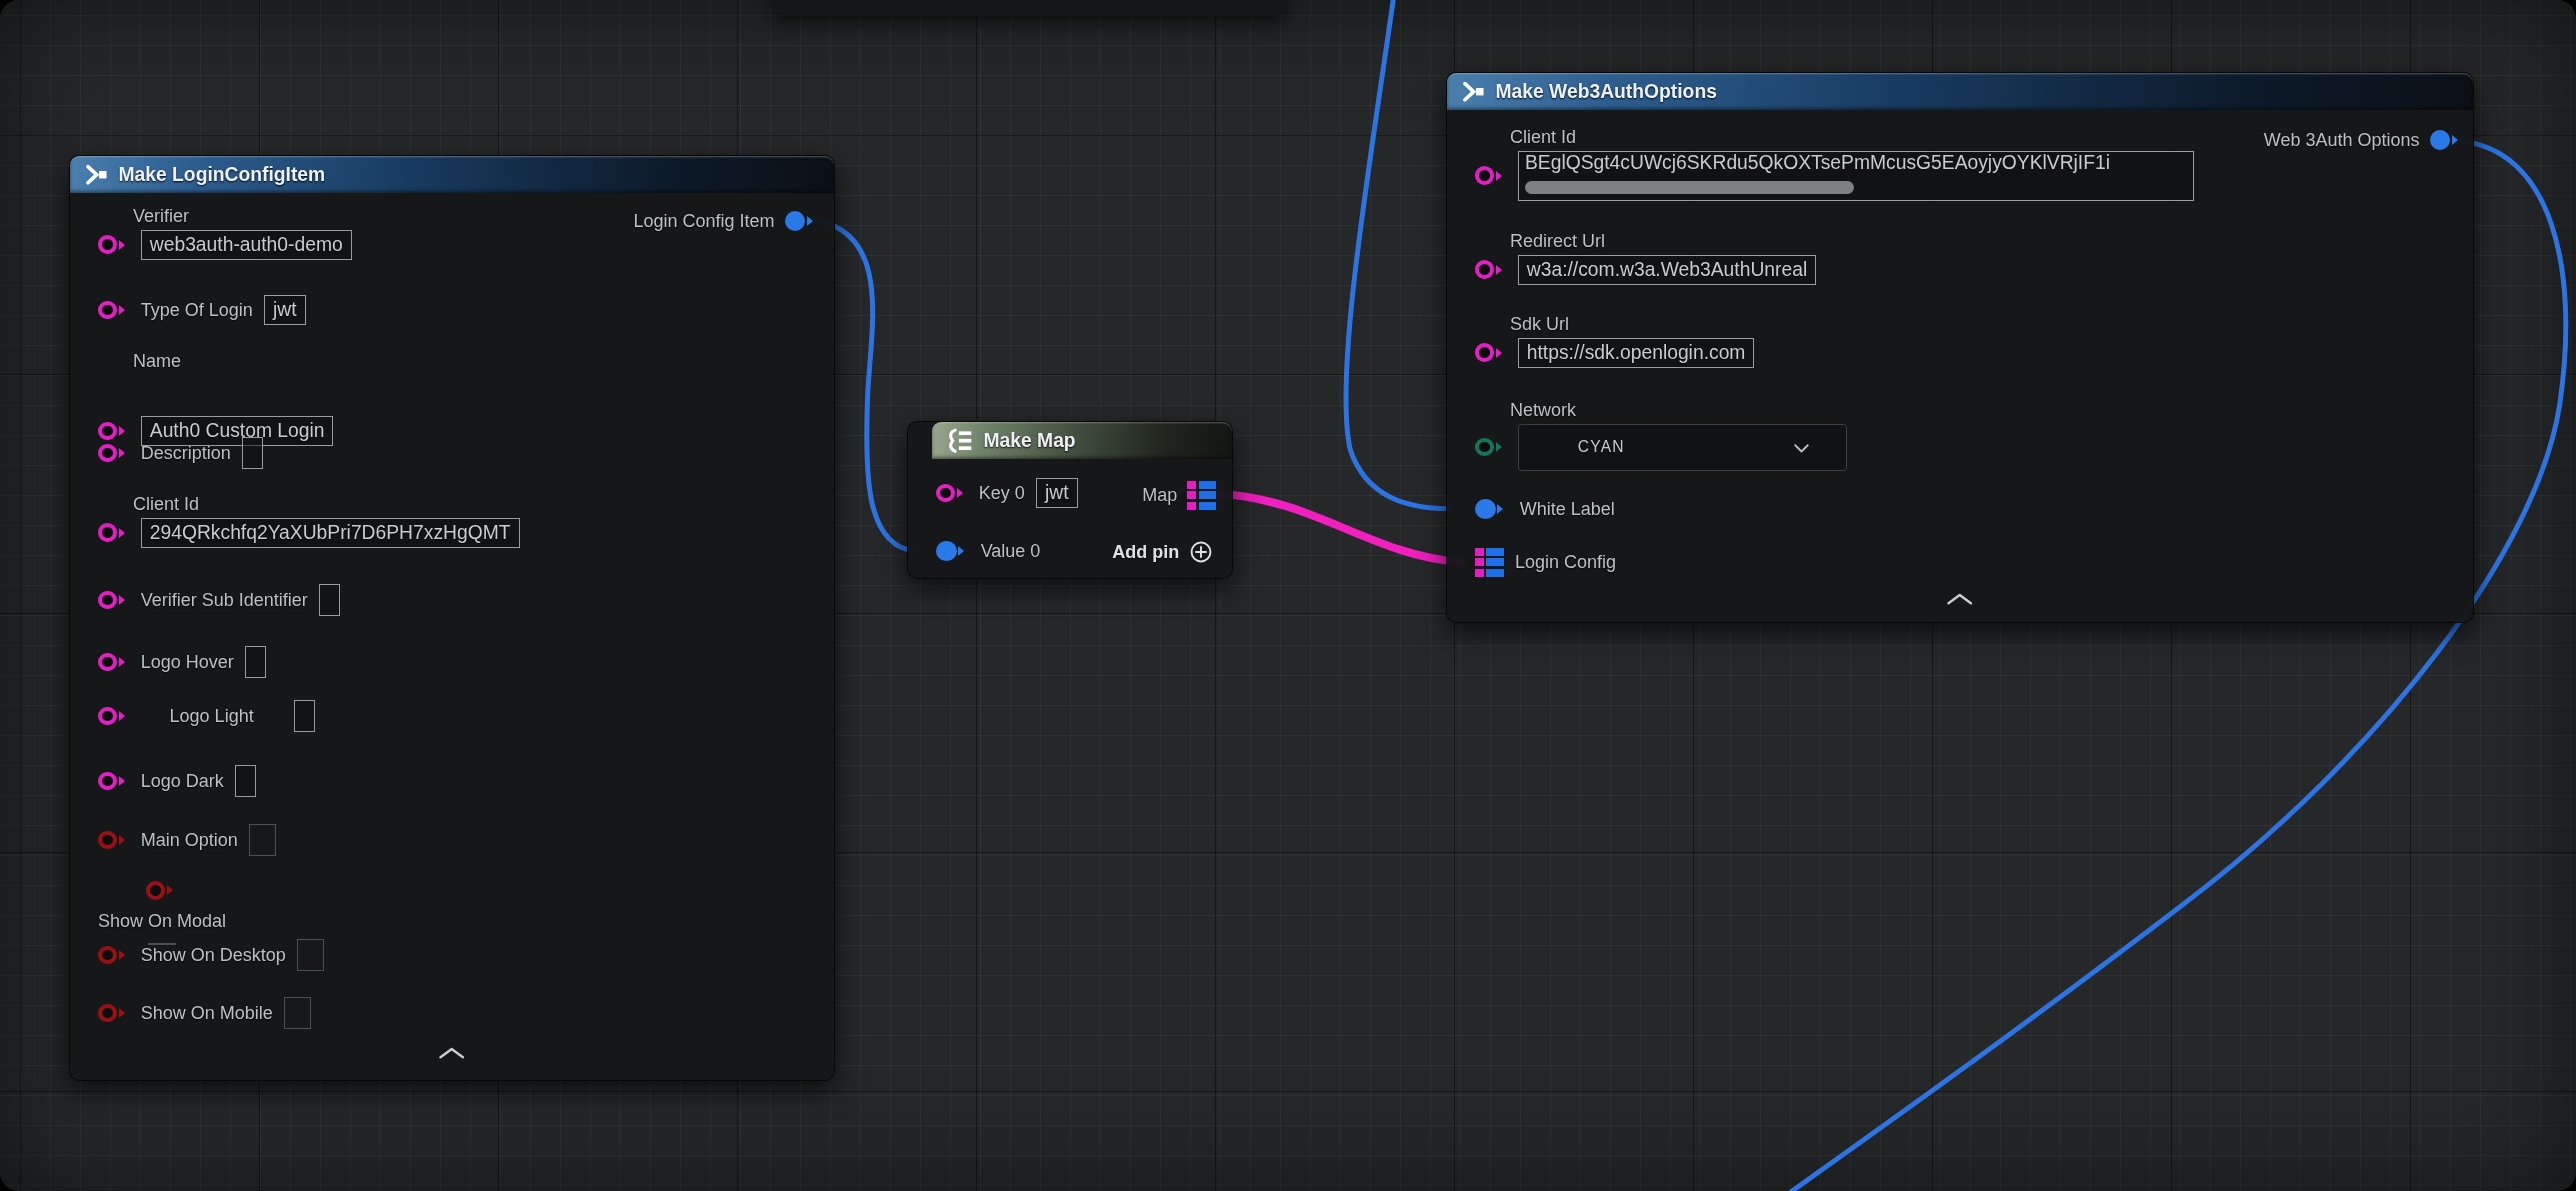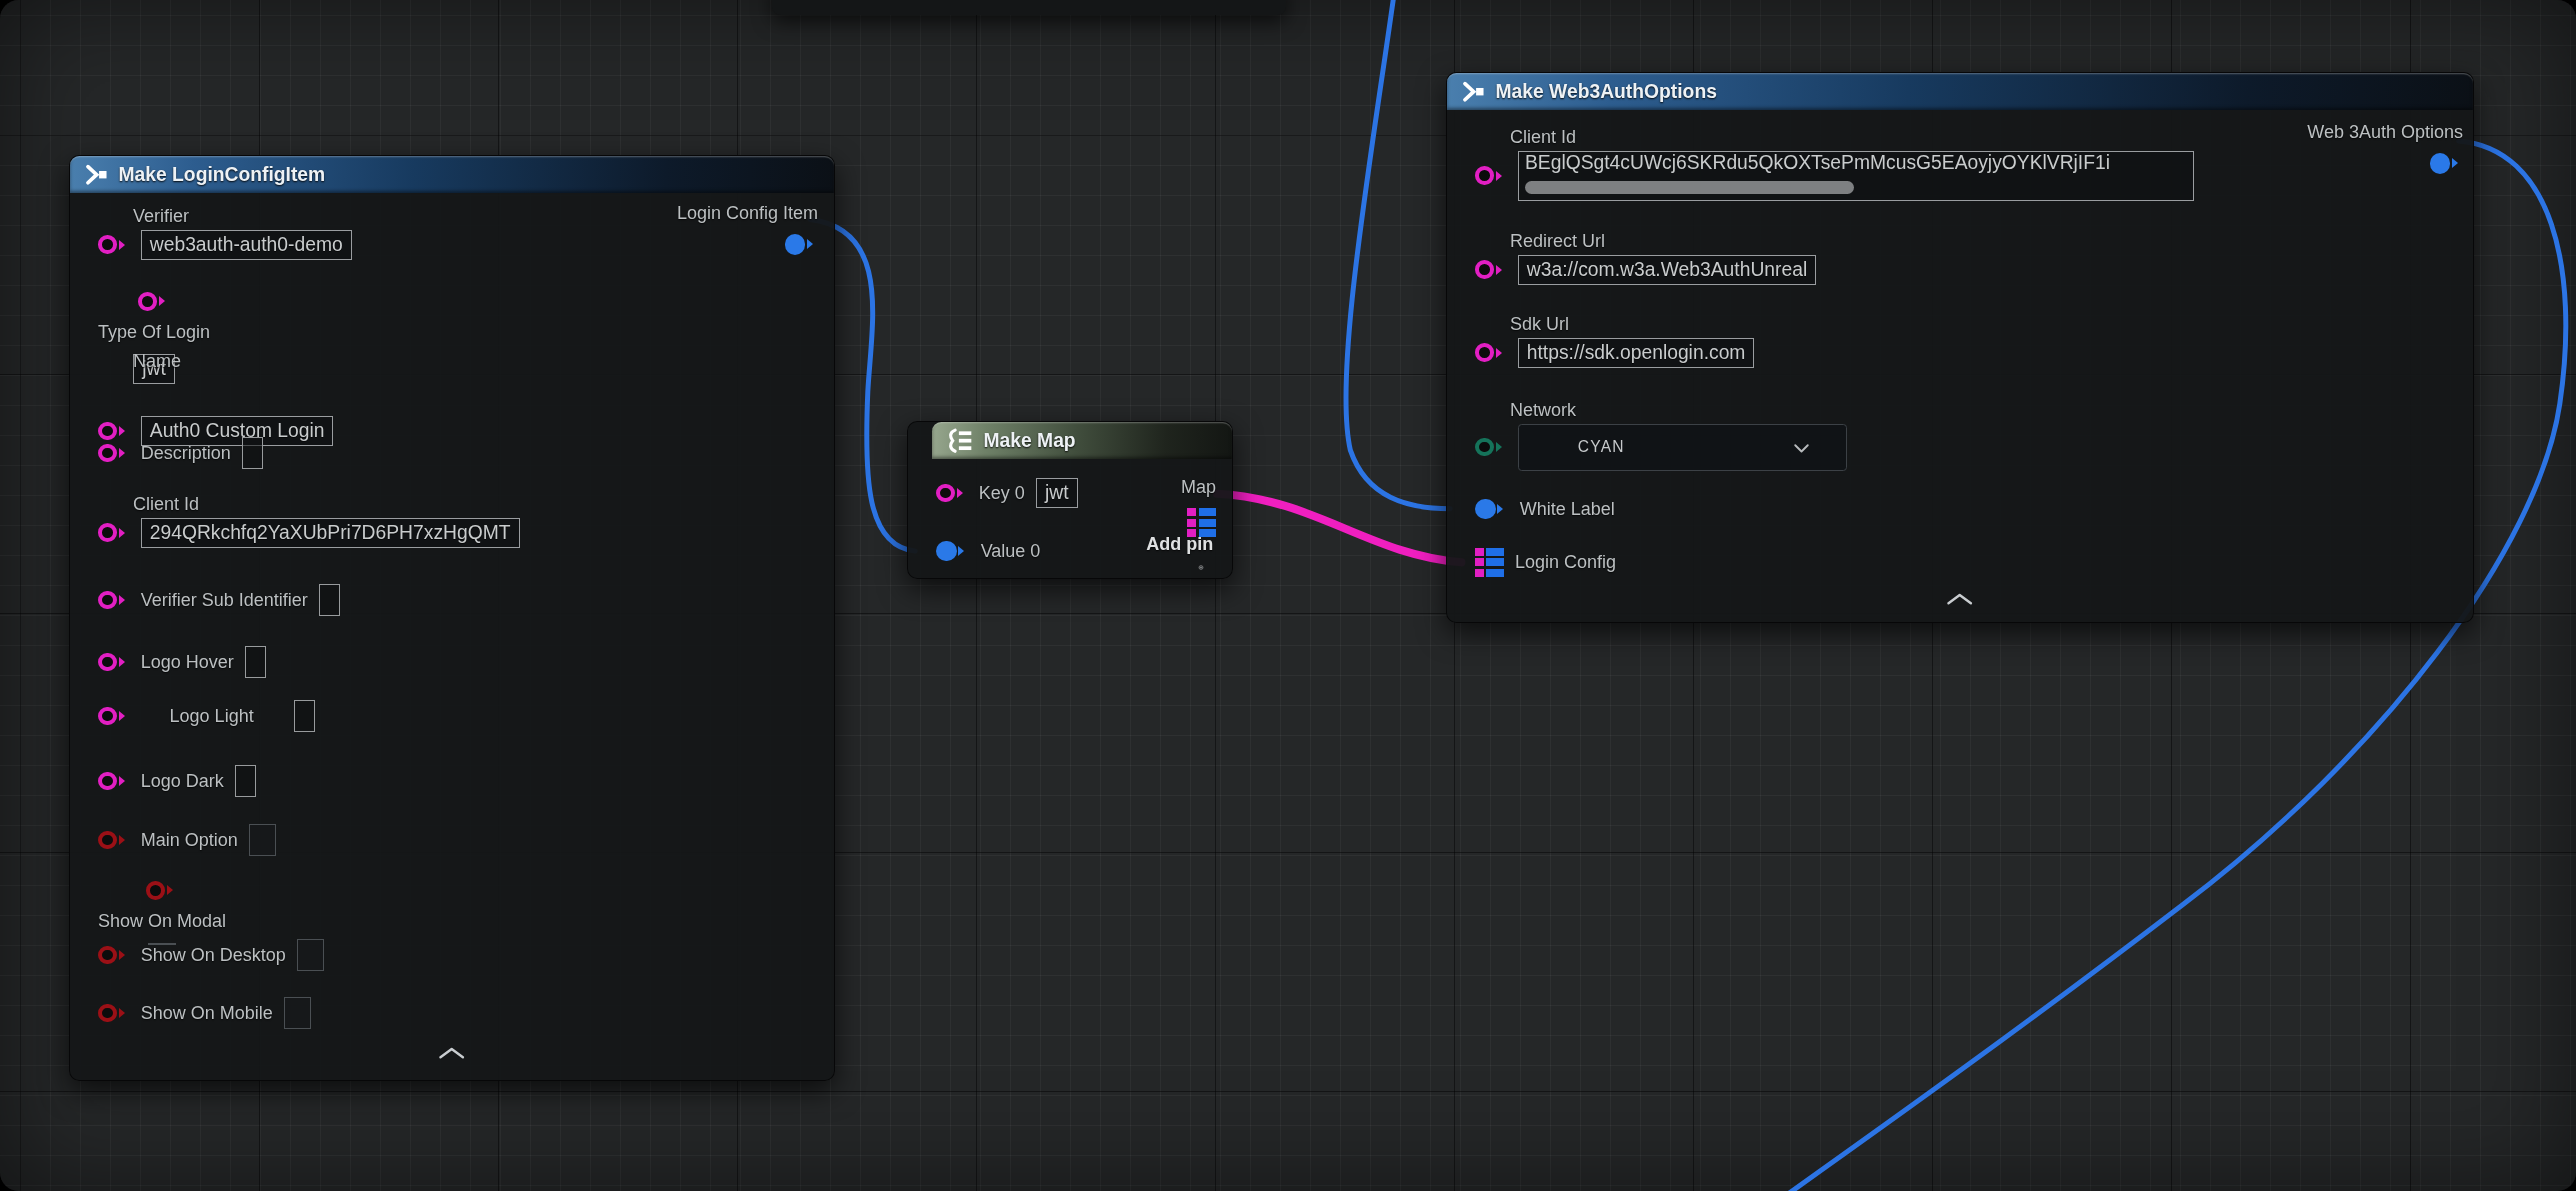--- a/index.html
+++ b/index.html
@@ -23,21 +23,21 @@
     box-shadow:inset 0 1.9px 1.2px -0.6px rgba(255,255,255,.25), inset 0 -1.9px 3.7px rgba(0,0,0,.45);}
   .hd.blue{background:linear-gradient(93deg,#4a7fae 0%,#2d5d8f 16%,#173a5f 45%,#0d1a2a 78%,#0b1016 100%);}
   .hd.green{background:linear-gradient(93deg,#97a78e 0%,#6f8168 18%,#414e3d 48%,#1f241d 78%,#131613 100%);margin-left:24px;}
   .hd .ttl{color:#eef2f5;font-size:19.3px;font-weight:bold;text-shadow:0 1.2px 1.9px rgba(0,0,0,.9);white-space:nowrap;}
 
   .row{position:absolute;left:28px;display:flex;align-items:center;gap:11.2px;height:36px;}
   .row.col{flex-direction:column;align-items:flex-start;height:auto;gap:2.5px;}
   .hrow{display:flex;align-items:center;gap:11.2px;}
   .lbl{font-size:18px;color:#bcc0c2;text-shadow:0 1.2px 1.2px rgba(0,0,0,.75);white-space:nowrap;}
   .above{margin-left:35px;}
-  .out{position:absolute;display:flex;align-items:flex-end;gap:10px;height:36px;flex-direction:column;}
+  .out{position:absolute;display:flex;align-items:center;gap:10px;height:36px;}
 
   .pin{display:flex;align-items:center;flex:none;}
   .pin .c{width:18.7px;height:18.7px;border-radius:50%;box-sizing:border-box;}
   .pin.hollow .c{border:4.4px solid currentColor;background:rgba(10,10,10,.8);}
   .pin.filled .c{width:20.6px;height:20.6px;background:currentColor;}
   .pin .t{width:0;height:0;border:5px solid transparent;border-left:6.2px solid currentColor;margin-left:1.9px;}
   .str{color:#e21fc3;} .bool{color:#9b1016;} .struct{color:#2a79e8;} .enum{color:#15735a;}
   .mappin{display:grid;grid-template-columns:8.7px 17.5px;grid-auto-rows:8px;gap:2.5px;flex:none;}
   .mappin i{display:block;} .mappin i.m{background:#e21fc3;} .mappin i.b{background:#1f6fe8;}
 
@@ -92,21 +92,21 @@
       <span class="lbl above">Verifier</span>
       <div class="hrow">
         <span class="pin hollow str">
             <span class="c"></span>
             <span class="t"></span>
           </span>
         <span class="field">web3auth-auth0-demo</span>
       </div>
     </div>
 
-    <div class="row" style="top:136px;flex-direction:column;">
+    <div class="row" style="top:136px;">
       <span class="pin hollow str">
           <span class="c"></span>
           <span class="t"></span>
         </span>
       <span class="lbl">Type Of Login</span>
       <span class="field">jwt</span>
     </div>
 
     <div class="row col" style="top:195px;gap:44px;">
       <span class="lbl above">Name</span>

